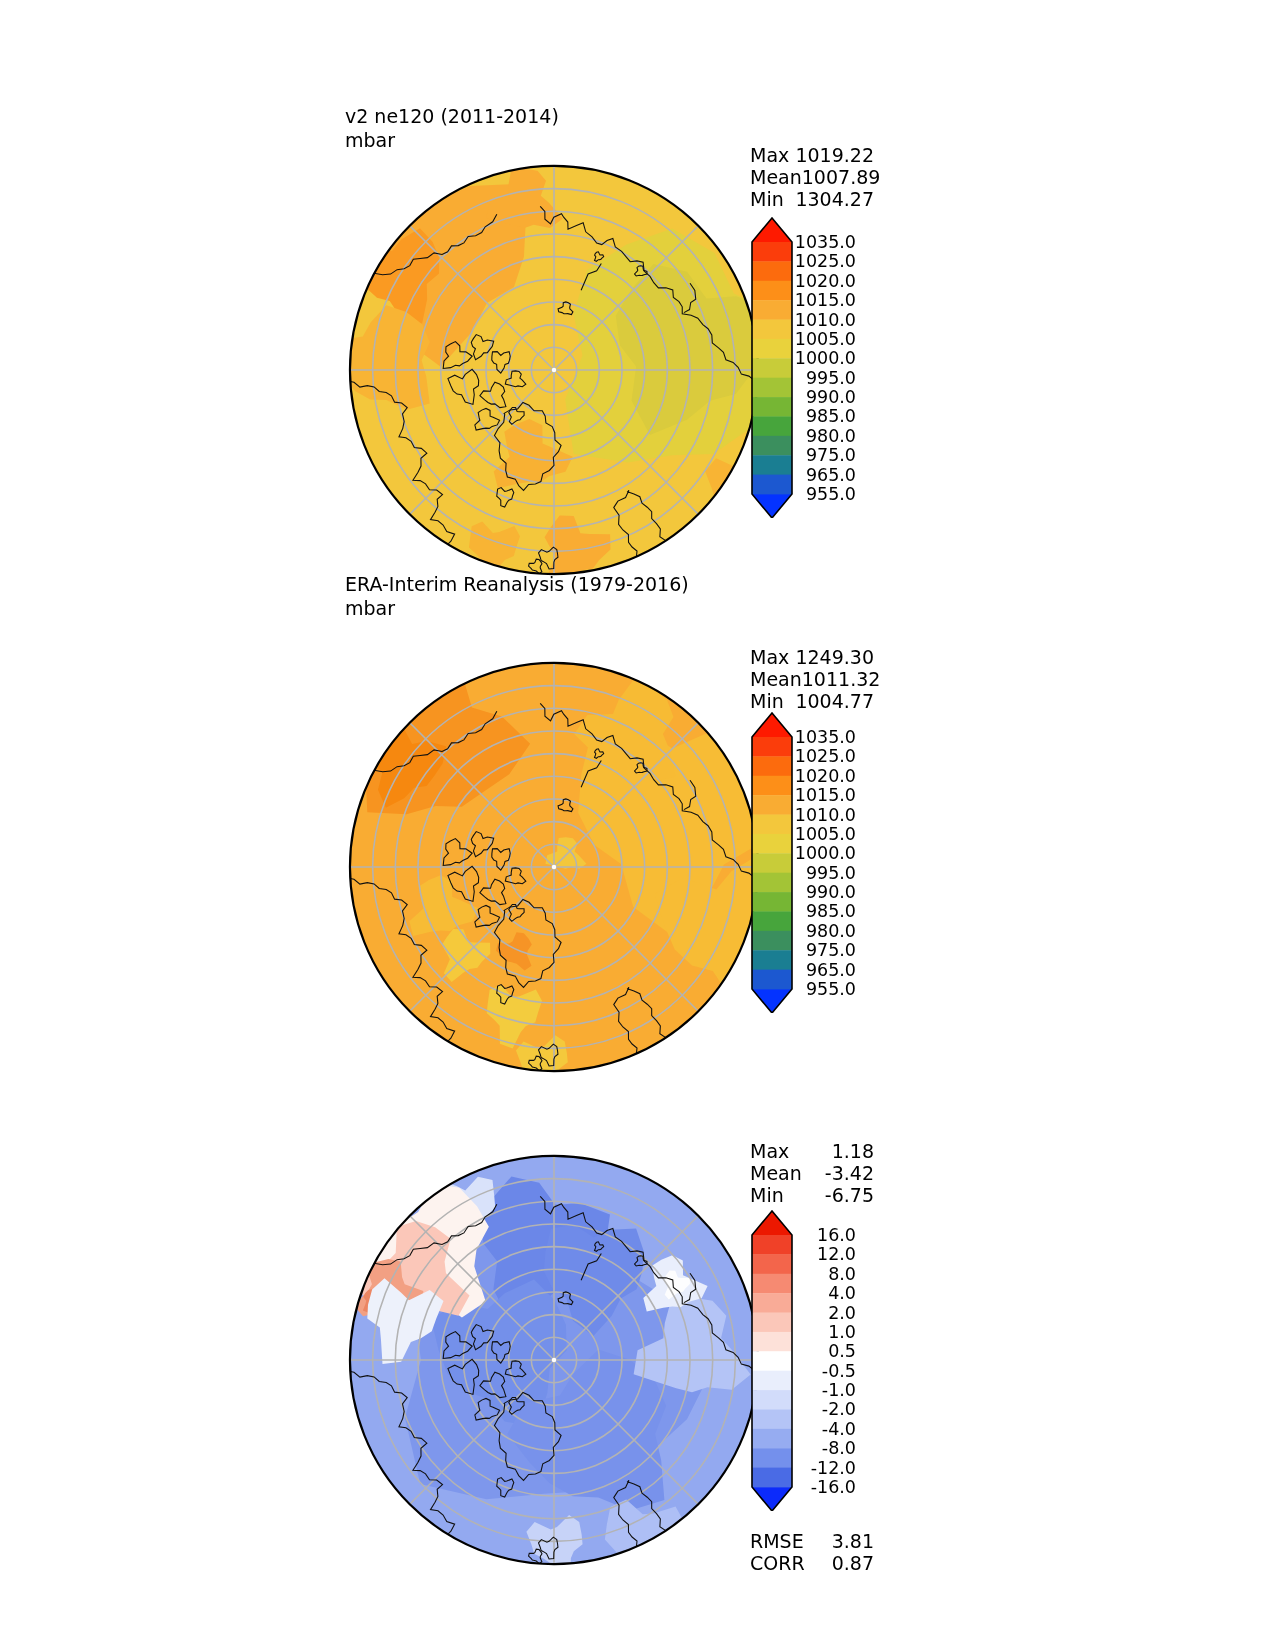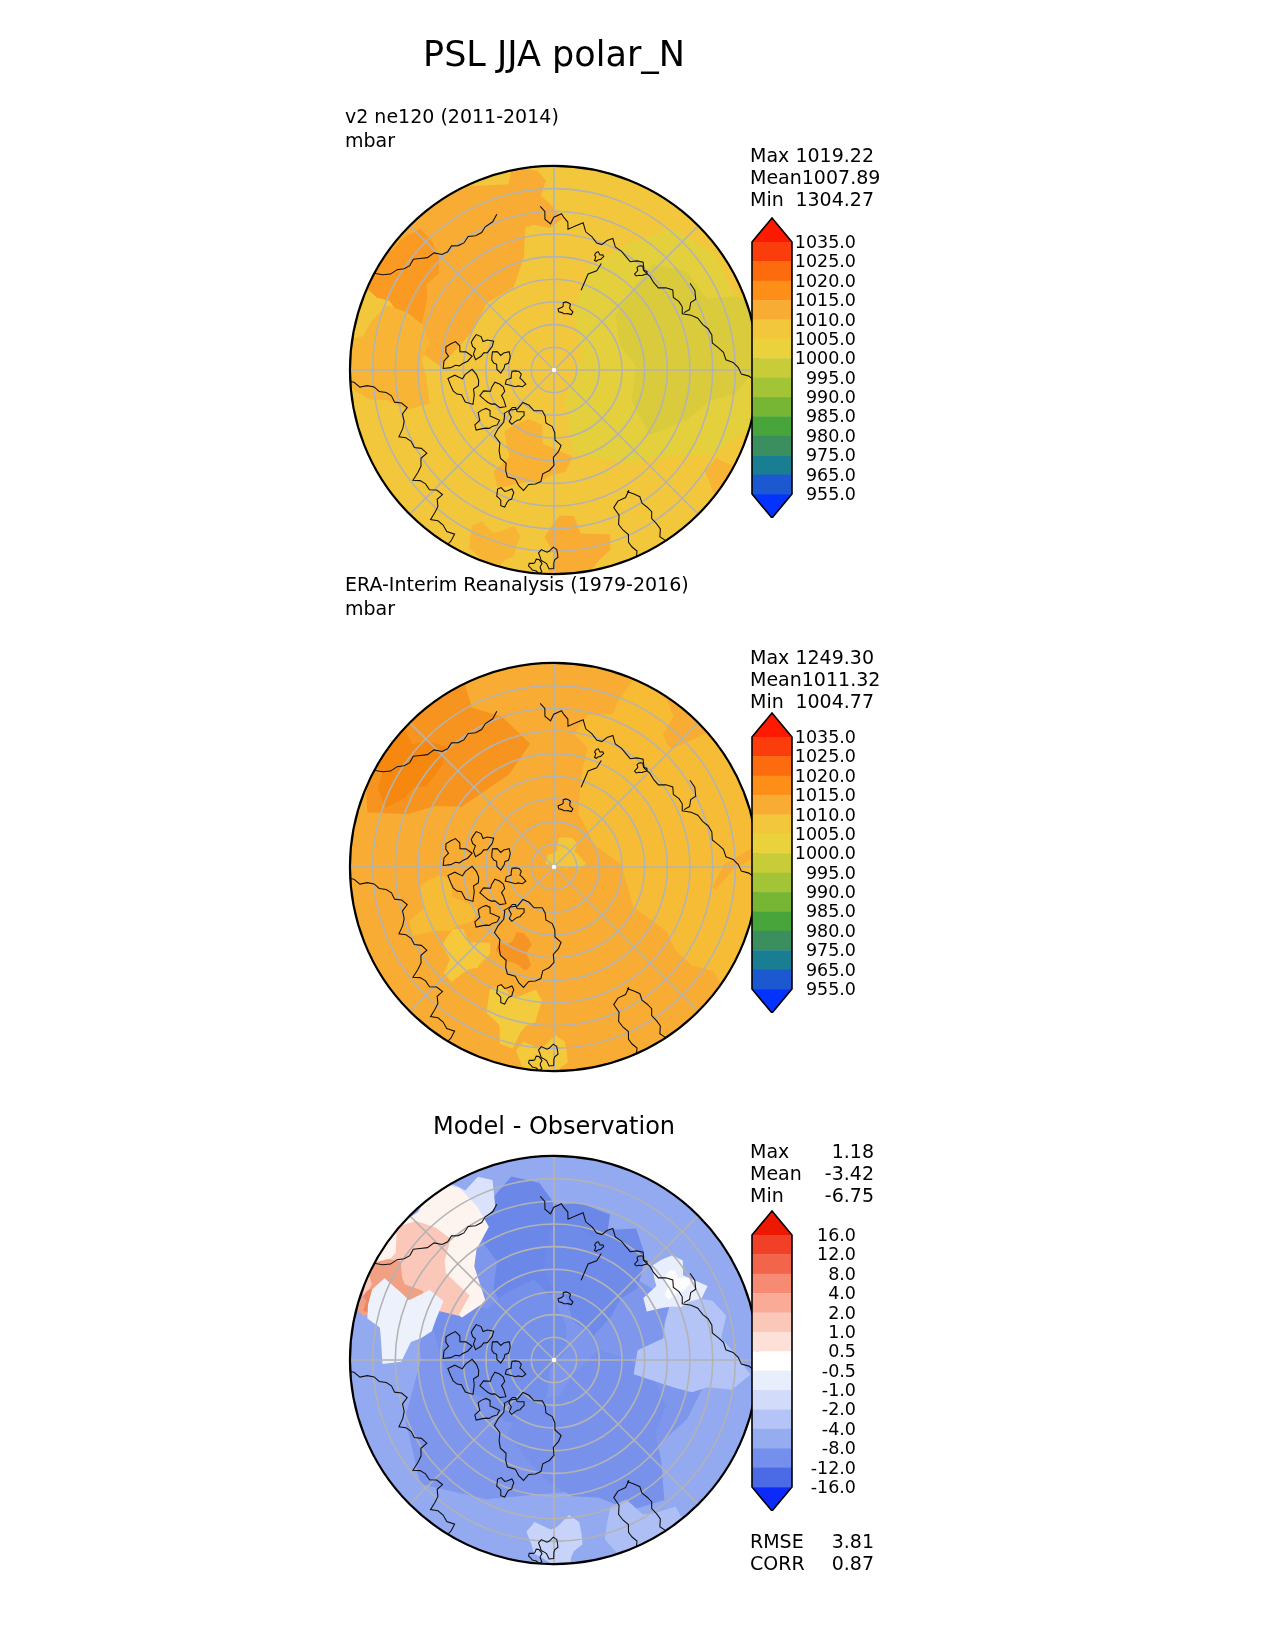--- a/index.html
+++ b/index.html
@@ -13,21 +13,20 @@
   .stat-row{display:flex;justify-content:space-between}
   .stat-row .val{text-align:center}
   svg{display:block}
   text{font-family:"DejaVu Sans",sans-serif}
 </style>
 </head>
 <body>
 
 <div class="page">
 
-  <div class="abs fig-title">PSL JJA polar_N</div>
 
   <div class="abs panel-label" style="top:104px">
     <div>v2 ne120 (2011-2014)</div>
     <div>mbar</div>
   </div>
   <svg class="abs" id="map-0" style="left:347px;top:163px" width="414" height="414" viewBox="0 0 420 420">
       <defs>
         <clipPath id="clip-0">
           <circle cx="210" cy="210" r="207"></circle>
         </clipPath>
@@ -236,21 +235,20 @@
       <text x="108" y="142.31" text-anchor="end" dominant-baseline="central" font-size="17.5">1000.0</text>
       <text x="108" y="161.69" text-anchor="end" dominant-baseline="central" font-size="17.5">995.0</text>
       <text x="108" y="181.08" text-anchor="end" dominant-baseline="central" font-size="17.5">990.0</text>
       <text x="108" y="200.46" text-anchor="end" dominant-baseline="central" font-size="17.5">985.0</text>
       <text x="108" y="219.85" text-anchor="end" dominant-baseline="central" font-size="17.5">980.0</text>
       <text x="108" y="239.23" text-anchor="end" dominant-baseline="central" font-size="17.5">975.0</text>
       <text x="108" y="258.62" text-anchor="end" dominant-baseline="central" font-size="17.5">965.0</text>
       <text x="108" y="278.00" text-anchor="end" dominant-baseline="central" font-size="17.5">955.0</text>
     </svg>
 
-  <div class="abs p3-title">Model - Observation</div>
   <svg class="abs" id="map-2" style="left:347px;top:1153px" width="414" height="414" viewBox="0 0 420 420">
       <defs>
         <clipPath id="clip-2">
           <circle cx="210" cy="210" r="207"></circle>
         </clipPath>
       </defs>
       <g clip-path="url(#clip-2)">
         <circle cx="210" cy="210" r="207" fill="#93A9F0"></circle>
         <path d="M375.0,210.0 L 344.9,270.0 L 300.7,310.7 L 254.8,342.2 L 200.0,345.8 L 141.5,351.3 L 74.3,335.7 L 58.8,268.5 L 75.0,210.0 L 67.8,155.2 L 88.6,98.6 L 139.9,65.0 L 200.0,45.8 L 256.3,74.1 L 286.5,123.5 L 336.0,153.7 Z" fill="#7E97EC"></path>
         <path d="M262.6,92.0 L 249.7,114.7 L 235.9,132.9 L 214.2,138.4 L 195.0,154.3 L 163.8,167.3 L 148.5,138.5 L 152.3,109.7 L 138.6,92.0 L 135.1,67.2 L 148.2,45.2 L 166.8,23.8 L 195.0,30.3 L 211.3,52.7 L 236.2,50.8 L 266.8,62.3 Z" fill="#6B87E8"></path>

